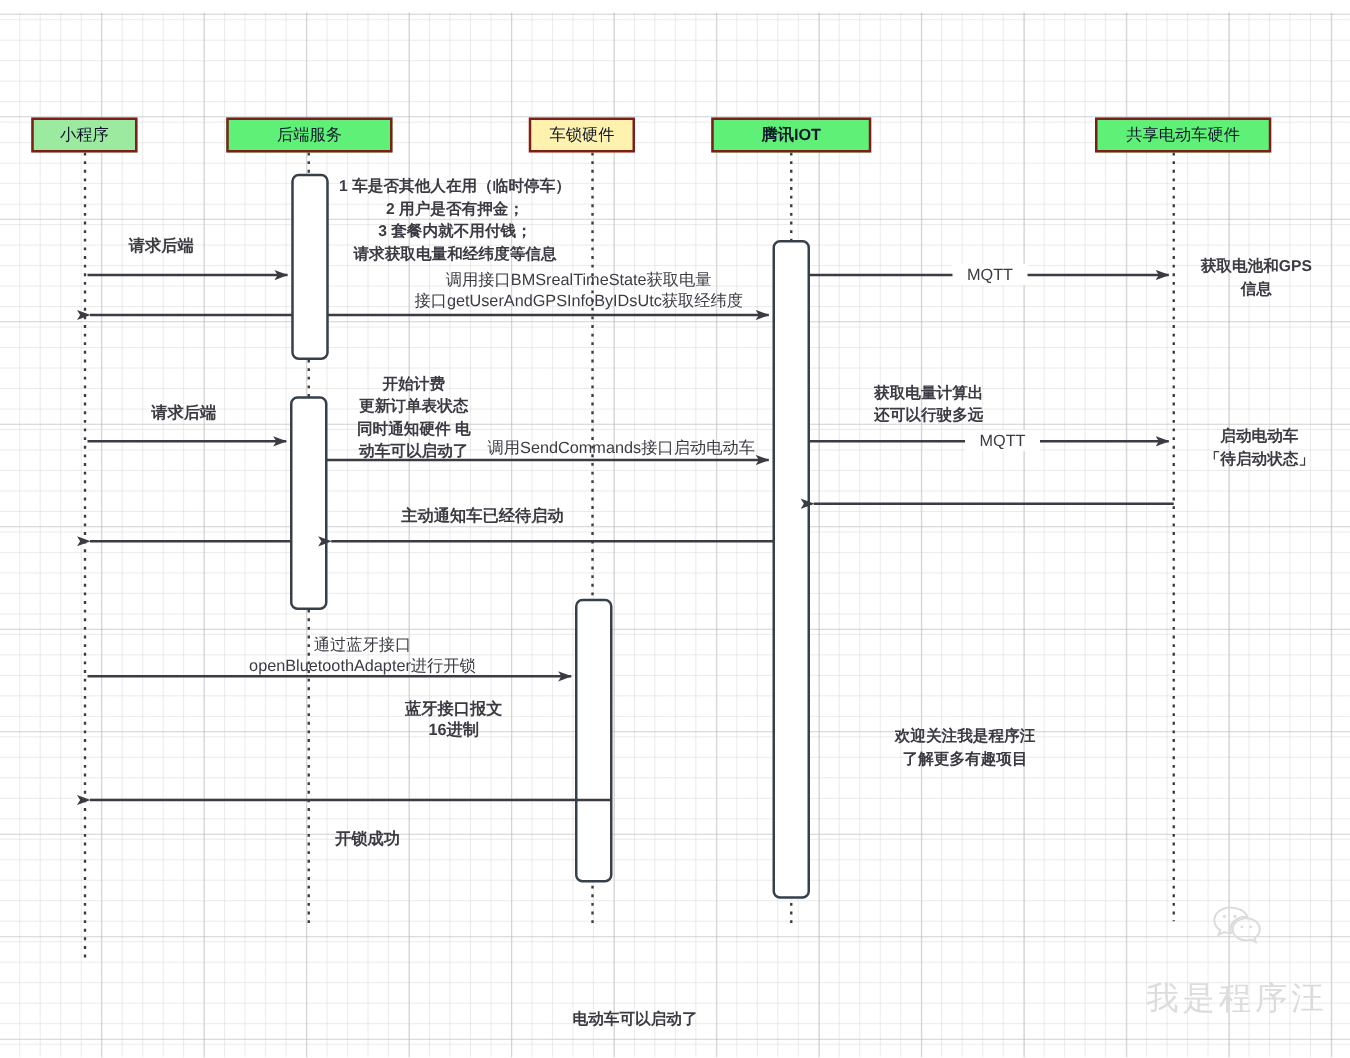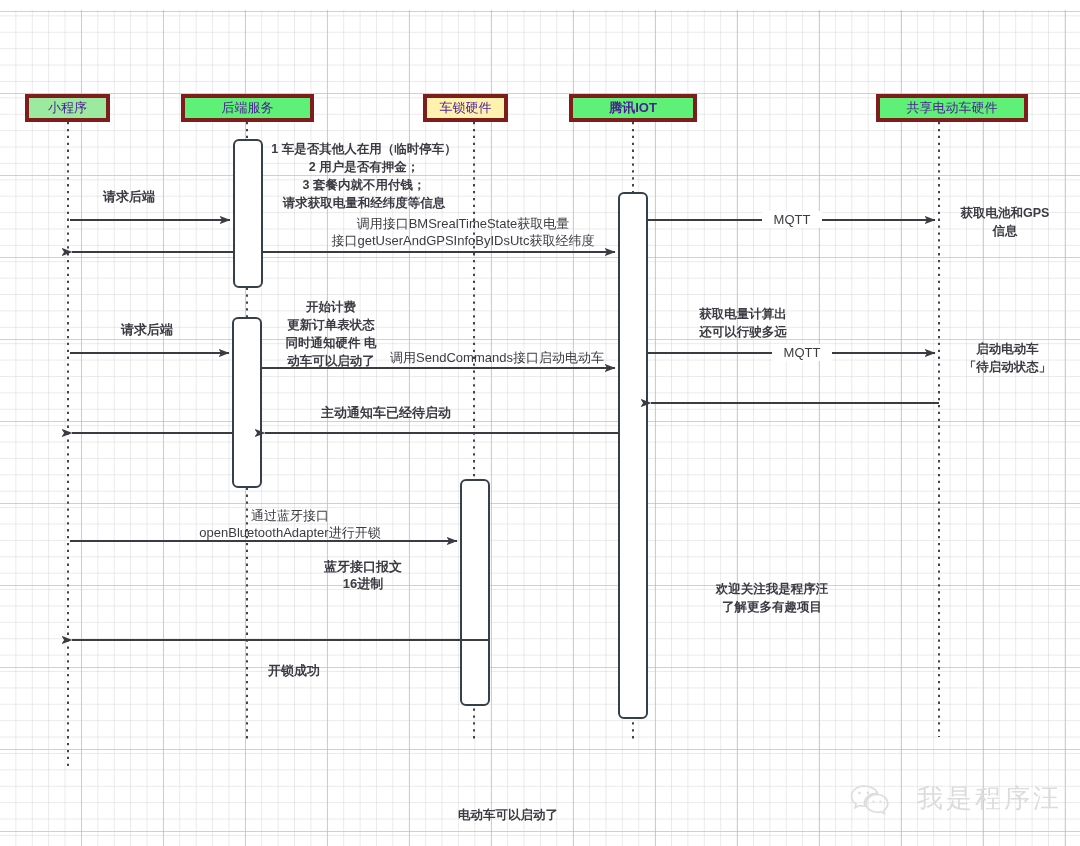--- a/index.html
+++ b/index.html
@@ -25,38 +25,39 @@
     position:absolute;left:0;top:0;width:1080px;height:10px;background:#fff;
   }
   svg#diagram{position:absolute;left:0;top:0;}
   .ttl{
     position:absolute;
     font-size:17px;font-weight:bold;color:#3b3b43;
     white-space:nowrap;letter-spacing:.5px;
   }
   .actor-label{
     position:absolute;display:flex;align-items:center;justify-content:center;
-    font-size:13px;color:#4c1d95;box-sizing:border-box;
-    border:4px solid #7f1d1d;white-space:nowrap;
+    font-size:13px;color:#0f172a;box-sizing:border-box;
+    border:2px solid #7f1d1d;white-space:nowrap;
   }
   .note{
     position:absolute;font-size:12.5px;font-weight:bold;color:#3b3b43;
     text-align:center;line-height:18px;white-space:pre-line;
   }
   .msg{
     position:absolute;font-size:13px;color:#3b3b43;
     text-align:center;line-height:17px;white-space:pre-line;
   }
   .msg-cjk{font-weight:bold;}
   .wm{
     position:absolute;right:18px;bottom:30px;
     display:flex;align-items:center;gap:26px;
     color:#dcdcdc;font-size:26px;letter-spacing:3px;
     font-family:"Liberation Serif","DejaVu Serif",serif;
     user-select:none;
+    flex-direction:column;
   }
   .wm svg{display:block;}
 </style>
 </head>
 <body>
 
 <div id="canvas"></div>
 <div id="top-strip"></div>
 
 <svg id="diagram" width="1080" height="846">
@@ -109,21 +110,21 @@
 </div>
 <div class="actor-label" style="left:181px;top:94px;width:133px;height:28px;background:#5FF177;">
   <span>后端服务</span>
 </div>
 <div class="actor-label" style="left:423px;top:94px;width:85px;height:28px;background:#FFF2AE;">
   <span>车锁硬件</span>
 </div>
 <div class="actor-label" style="left:569px;top:94px;width:128px;height:28px;background:#5FF177;font-weight:bold;">
   <span>腾讯IOT</span>
 </div>
-<div class="actor-label" style="left:876px;top:94px;width:152px;height:28px;background:#5FF177;justify-content:center;">
+<div class="actor-label" style="left:876px;top:94px;width:141px;height:28px;background:#5FF177;justify-content:center;">
   <span>共享电动车硬件</span>
 </div>
 
 <div class="note" style="left:264px;top:140px;width:200px;">1  车是否其他人在用（临时停车）
 2  用户是否有押金；
 3 套餐内就不用付钱；
 请求获取电量和经纬度等信息</div>
 <div class="note" style="left:940px;top:204px;width:130px;text-align:center;">获取电池和GPS
 信息</div>
 <div class="note" style="left:262px;top:298px;width:138px;">开始计费

